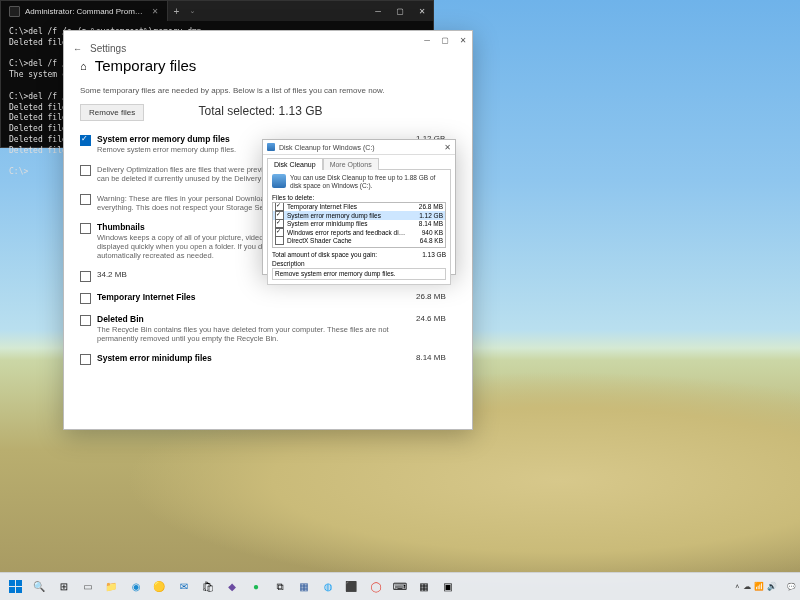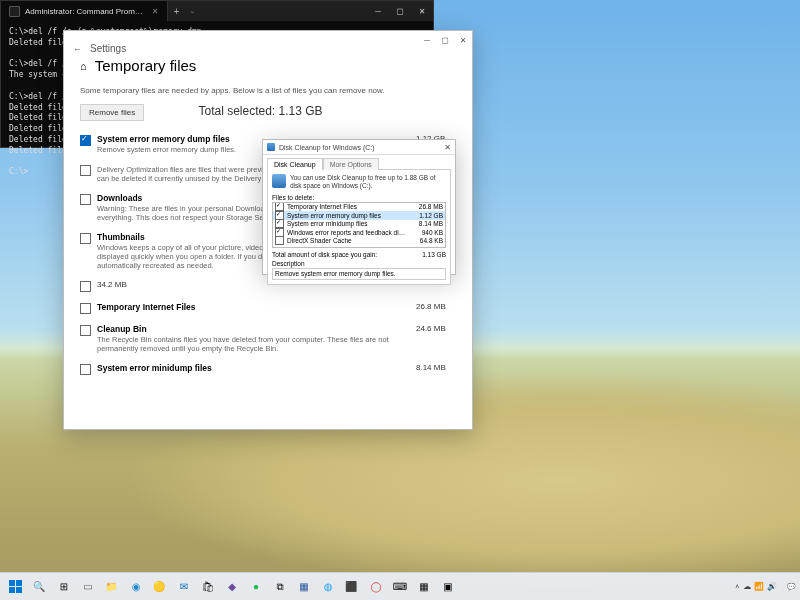--- a/index.html
+++ b/index.html
@@ -108,21 +108,20 @@
           <div class="fitem">
             <div class="fchk"></div>
             <div class="ftxt">
               <div class="fdesc">Delivery Optimization files are files that were previously downloaded to your computer and can be deleted if currently unused by the Delivery Optimization service.</div>
             </div>
             <div class="fsize">572 MB</div>
           </div>
           <div class="fitem">
             <div class="fchk"></div>
             <div class="ftxt">
-              <div class="fname">Downloads</div>
               <div class="fdesc">Warning: These are files in your personal Downloads folder. Select this if you'd like to delete everything. This does not respect your Storage Sense configuration.</div>
             </div>
             <div class="fsize">203 MB</div>
           </div>
           <div class="fitem">
             <div class="fchk"></div>
             <div class="ftxt">
               <div class="fname">Thumbnails</div>
               <div class="fdesc">Windows keeps a copy of all of your picture, video, and document thumbnails so they can be displayed quickly when you open a folder. If you delete these thumbnails, they will be automatically recreated as needed.</div>
             </div>
@@ -135,21 +134,21 @@
           <div class="fitem">
             <div class="fchk"></div>
             <div class="ftxt">
               <div class="fname">Temporary Internet Files</div>
             </div>
             <div class="fsize">26.8 MB</div>
           </div>
           <div class="fitem">
             <div class="fchk"></div>
             <div class="ftxt">
-              <div class="fname">Cleanup Bin</div>
+              <div class="fname">Deleted Bin</div>
               <div class="fdesc">The Recycle Bin contains files you have deleted from your computer. These files are not permanently removed until you empty the Recycle Bin.</div>
             </div>
             <div class="fsize">24.6 MB</div>
           </div>
           <div class="fitem">
             <div class="fchk"></div>
             <div class="ftxt">
               <div class="fname">System error minidump files</div>
             </div>
             <div class="fsize">8.14 MB</div>

